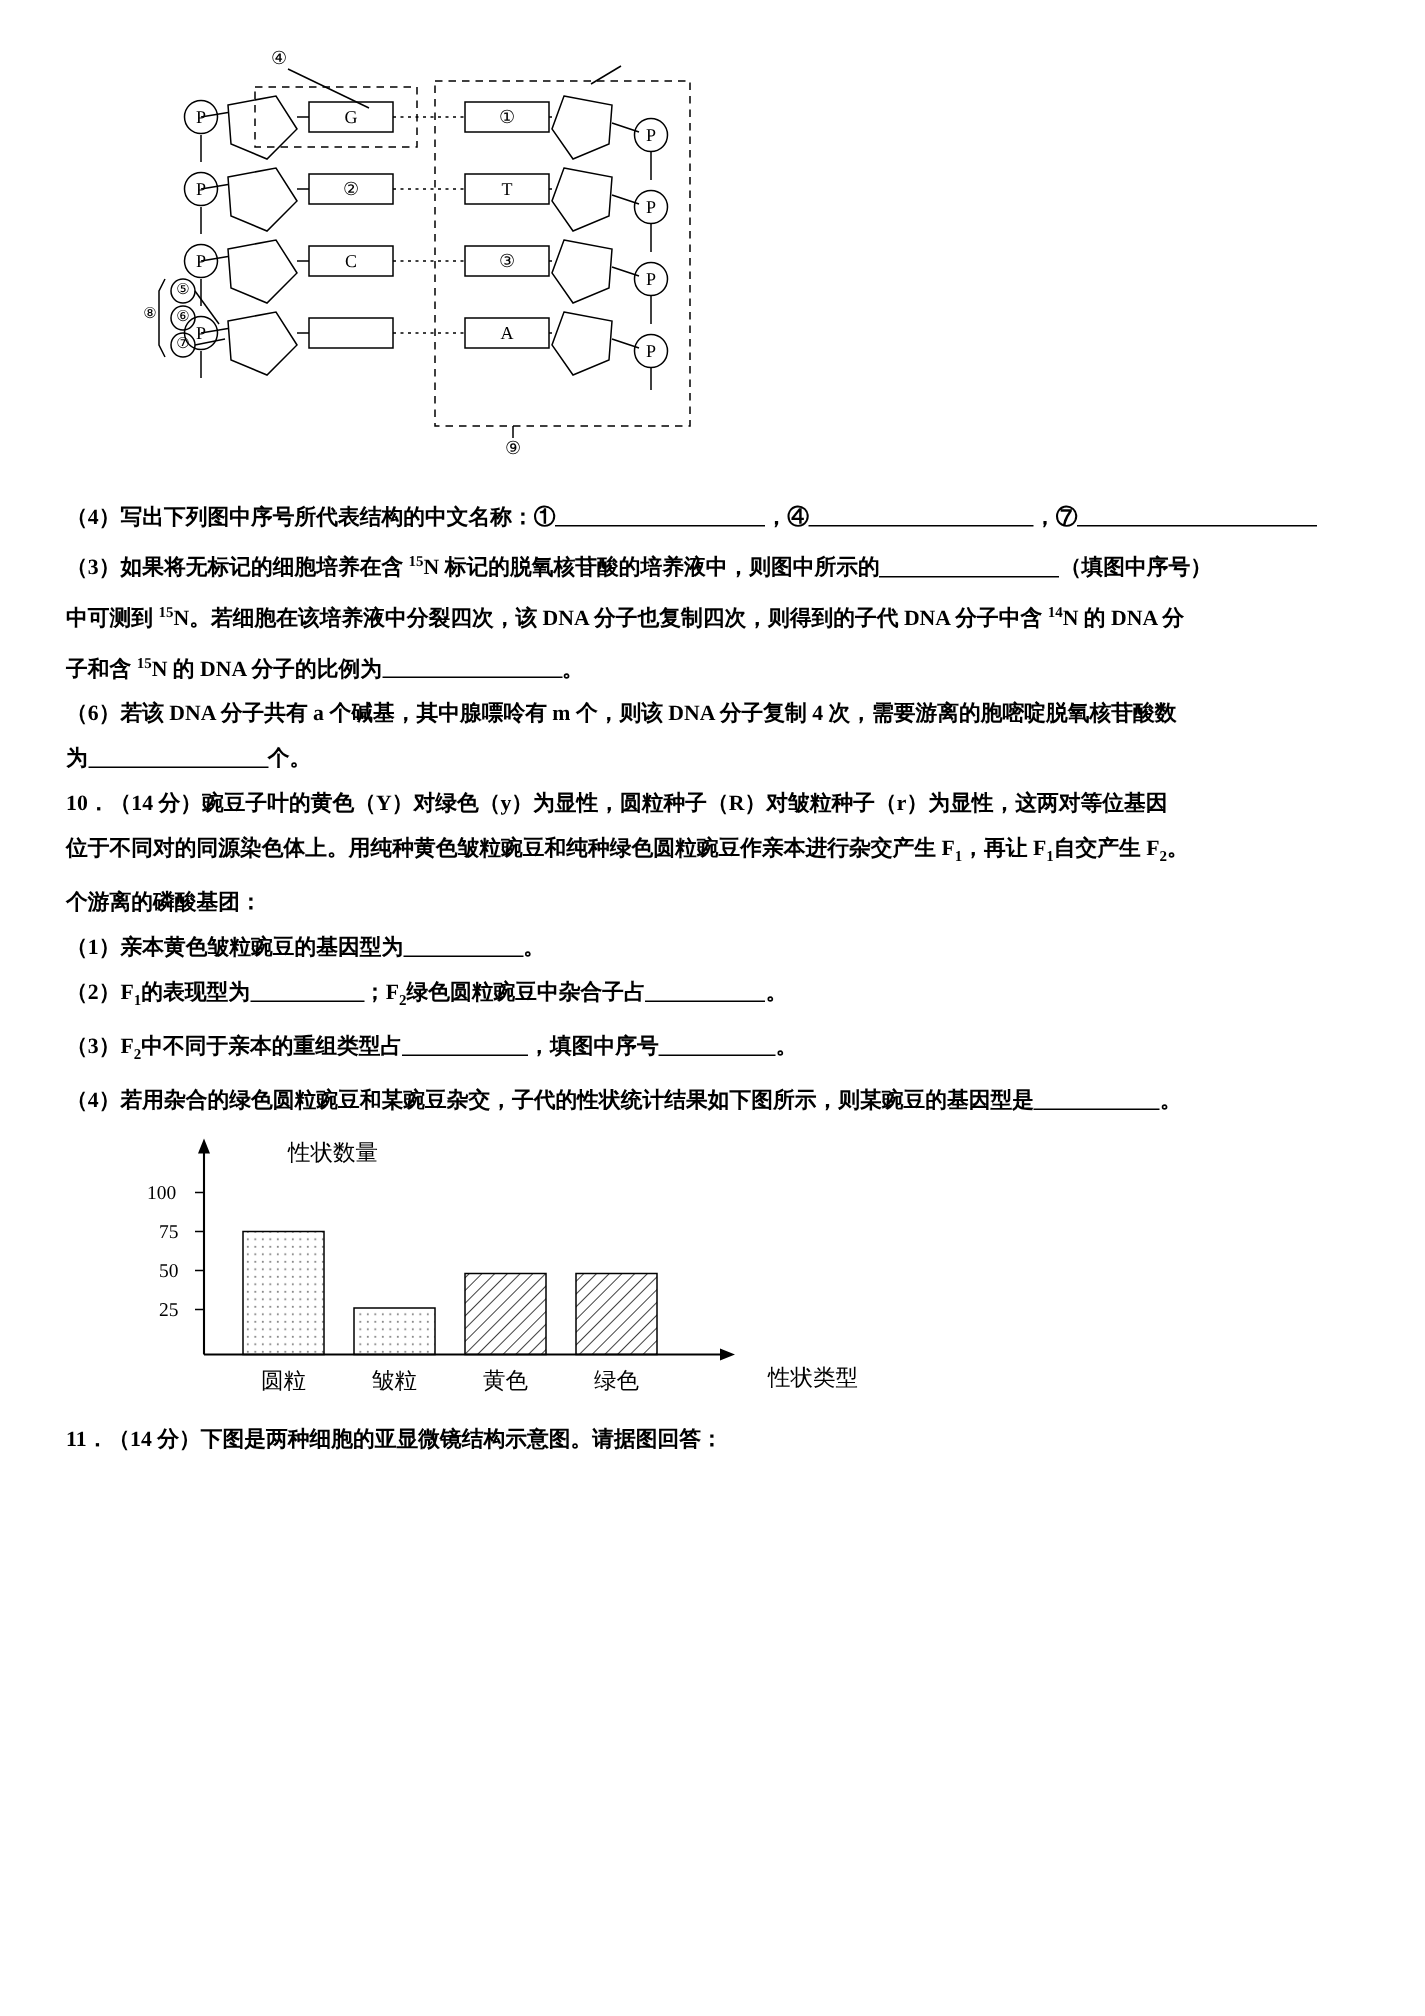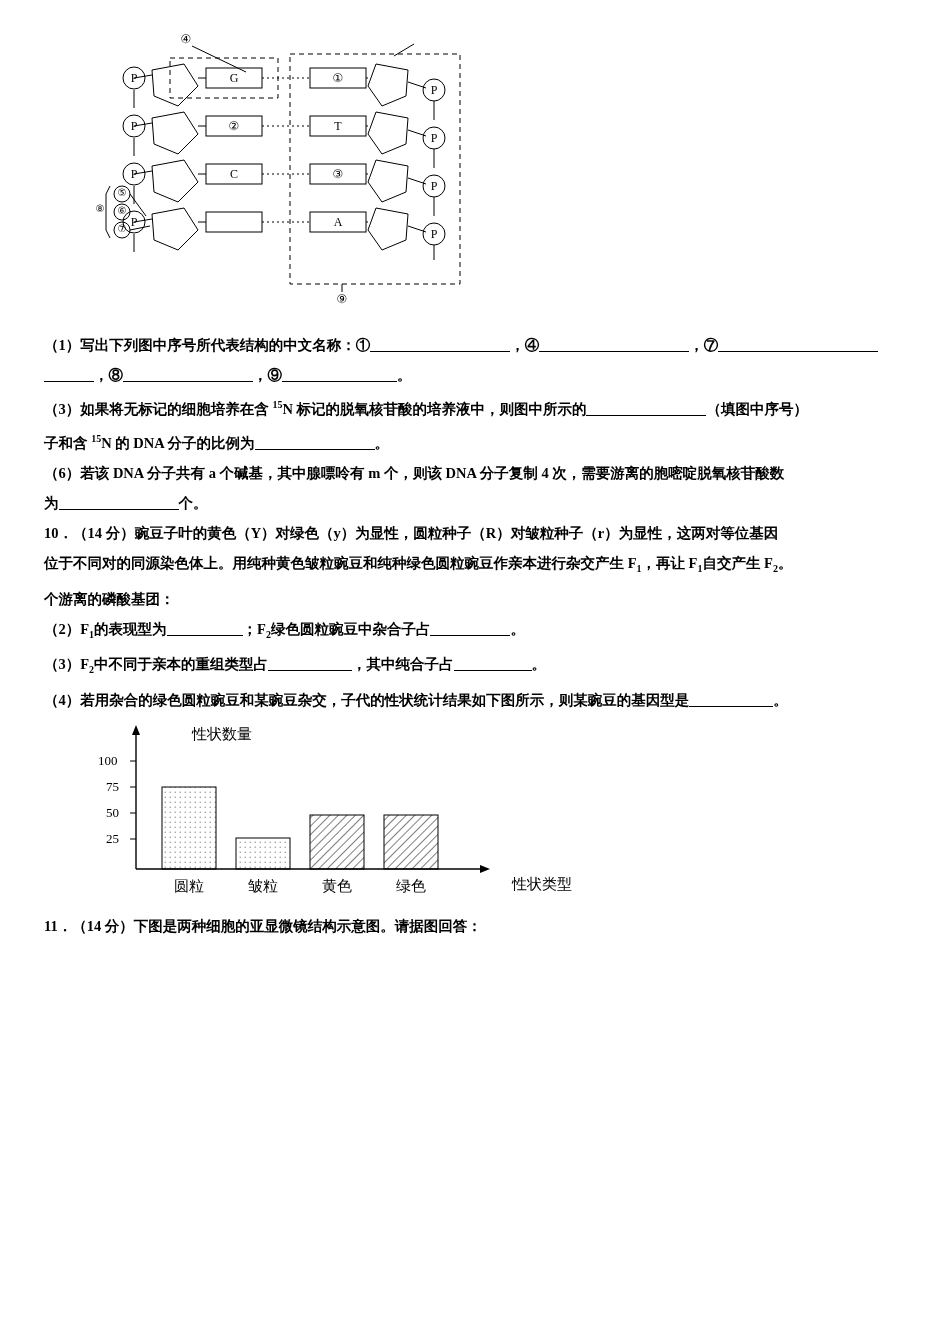--- a/index.html
+++ b/index.html
@@ -145,29 +145,29 @@
         <circle cx="28" cy="164" r="8" class="ln"></circle>
         <circle cx="28" cy="182" r="8" class="ln"></circle>
         <circle cx="28" cy="200" r="8" class="ln"></circle>
         <path class="ln" d="M16,156 L12,164 L12,200 L16,208"></path>
         <path class="ln" d="M36,164 L52,186"></path>
         <path class="ln" d="M36,200 L56,196"></path>
       </svg>
     </div>
 
     <p class="q">
-      <span>（1）写出下列图中序号所代表结构的中文名称：①</span><span class="fill" style="width:140px"></span><span>，④</span><span class="fill" style="width:150px"></span><span>，⑦</span><span class="fill" style="width:160px"></span>
-    </p>
-    <p class="q">
-      <span class="fill" style="width:50px"></span><span>，⑧</span><span class="fill" style="width:130px"></span><span>，⑨</span><span class="fill" style="width:115px"></span><span>。</span>
+      <span>（4）写出下列图中序号所代表结构的中文名称：①</span><span class="fill" style="width:140px"></span><span>，④</span><span class="fill" style="width:150px"></span><span>，⑦</span><span class="fill" style="width:160px"></span>
     </p>
 
 
     <p class="q">
       <span>（3）如果将无标记的细胞培养在含 </span><span class="sup">15</span><span>N 标记的脱氧核苷酸的培养液中，则图中所示的</span><span class="fill" style="width:120px"></span><span>（填图中序号）</span>
+    </p>
+    <p class="q">
+      <span>中可测到 </span><span class="sup">15</span><span>N。若细胞在该培养液中分裂四次，该 DNA 分子也复制四次，则得到的子代 DNA 分子中含 </span><span class="sup">14</span><span>N 的 DNA 分</span>
     </p>
     <p class="q">
       <span>子和含 </span><span class="sup">15</span><span>N 的 DNA 分子的比例为</span><span class="fill" style="width:120px"></span><span>。</span>
     </p>
 
     <p class="q">
       <span>（6）若该 DNA 分子共有 a 个碱基，其中腺嘌呤有 m 个，则该 DNA 分子复制 4 次，需要游离的胞嘧啶脱氧核苷酸数</span>
     </p>
     <p class="q">
       <span>为</span><span class="fill" style="width:120px"></span><span>个。</span>
@@ -177,24 +177,27 @@
       <span>10．</span><span>（14 分）</span><span>豌豆子叶的黄色（Y）对绿色（y）为显性，圆粒种子（R）对皱粒种子（r）为显性，这两对等位基因</span>
     </p>
     <p class="q">
       <span>位于不同对的同源染色体上。用纯种黄色皱粒豌豆和纯种绿色圆粒豌豆作亲本进行杂交产生 F</span><span class="sub">1</span><span>，再让 F</span><span class="sub">1</span><span>自交产生 F</span><span class="sub">2</span><span>。</span>
     </p>
     <p class="q">
       <span>个游离的磷酸基团：</span>
     </p>
 
     <p class="q">
+      <span>（1）亲本黄色皱粒豌豆的基因型为</span><span class="fill" style="width:80px"></span><span>。</span>
+    </p>
+    <p class="q">
       <span>（2）F</span><span class="sub">1</span><span>的表现型为</span><span class="fill" style="width:76px"></span><span>；F</span><span class="sub">2</span><span>绿色圆粒豌豆中杂合子占</span><span class="fill" style="width:80px"></span><span>。</span>
     </p>
     <p class="q">
-      <span>（3）F</span><span class="sub">2</span><span>中不同于亲本的重组类型占</span><span class="fill" style="width:84px"></span><span>，其中纯合子占</span><span class="fill" style="width:78px"></span><span>。</span>
+      <span>（3）F</span><span class="sub">2</span><span>中不同于亲本的重组类型占</span><span class="fill" style="width:84px"></span><span>，填图中序号</span><span class="fill" style="width:78px"></span><span>。</span>
     </p>
     <p class="q">
       <span>（4）若用杂合的绿色圆粒豌豆和某豌豆杂交，子代的性状统计结果如下图所示，则某豌豆的基因型是</span><span class="fill" style="width:84px"></span><span>。</span>
     </p>
 
     <div class="chart-wrap">
       <svg width="520" height="190" viewBox="0 0 520 190">
         <defs>
           <pattern id="hatch" width="6" height="6" patternUnits="userSpaceOnUse" patternTransform="rotate(45)">
             <line x1="0" y1="0" x2="0" y2="6" stroke="#000" stroke-width="1"></line>

